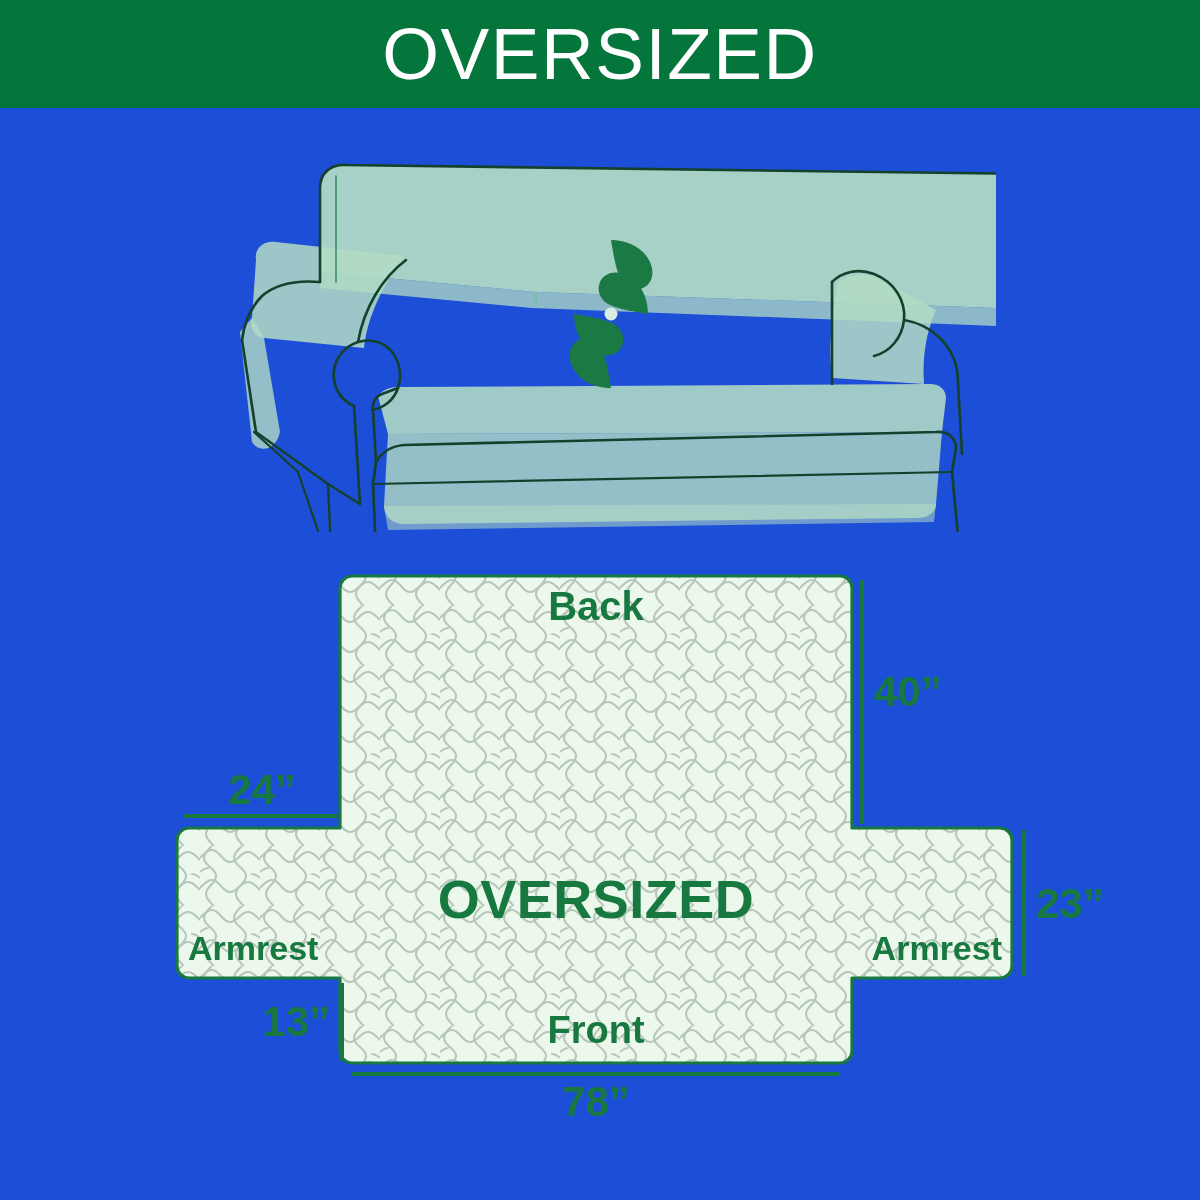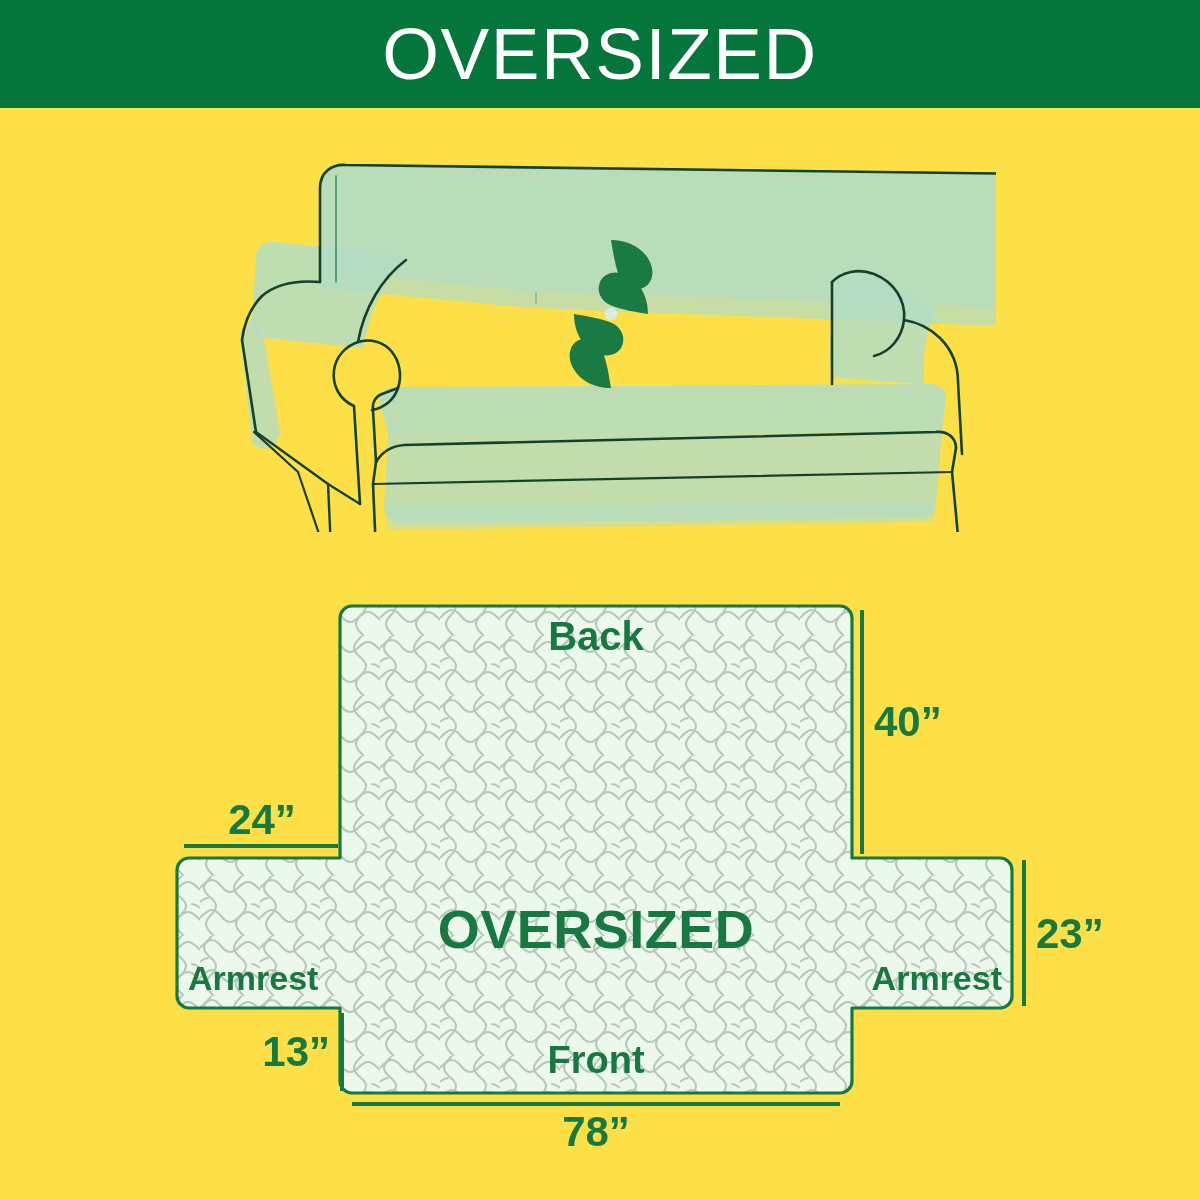--- a/index.html
+++ b/index.html
@@ -11,21 +11,21 @@
     height: 1200px;
     background: #ffffff;
     font-family: "Liberation Sans", sans-serif;
     overflow: hidden;
   }
 
   #page {
     position: relative;
     width: 1200px;
     height: 1200px;
-    background: #fde047;
+    background: #1d4ed8;
   }
 
   
   .header-banner {
     position: absolute;
     left: 0;
     top: 0;
     width: 1200px;
     height: 108px;
     background: #04753B;
@@ -51,21 +51,21 @@
     top: 132px;
     width: 760px;
     height: 400px;
   }
   .sofa-illustration svg { display: block; width: 100%; height: 100%; }
 
   
   .flat-diagram {
     position: absolute;
     left: 140px;
-    top: 576px;
+    top: 546px;
     width: 980px;
     height: 600px;
   }
   .flat-diagram svg { display: block; width: 100%; height: 100%; }
 
   .dim-text {
     font-family: "Liberation Sans", sans-serif;
     font-weight: bold;
     fill: #17793F;
   }

